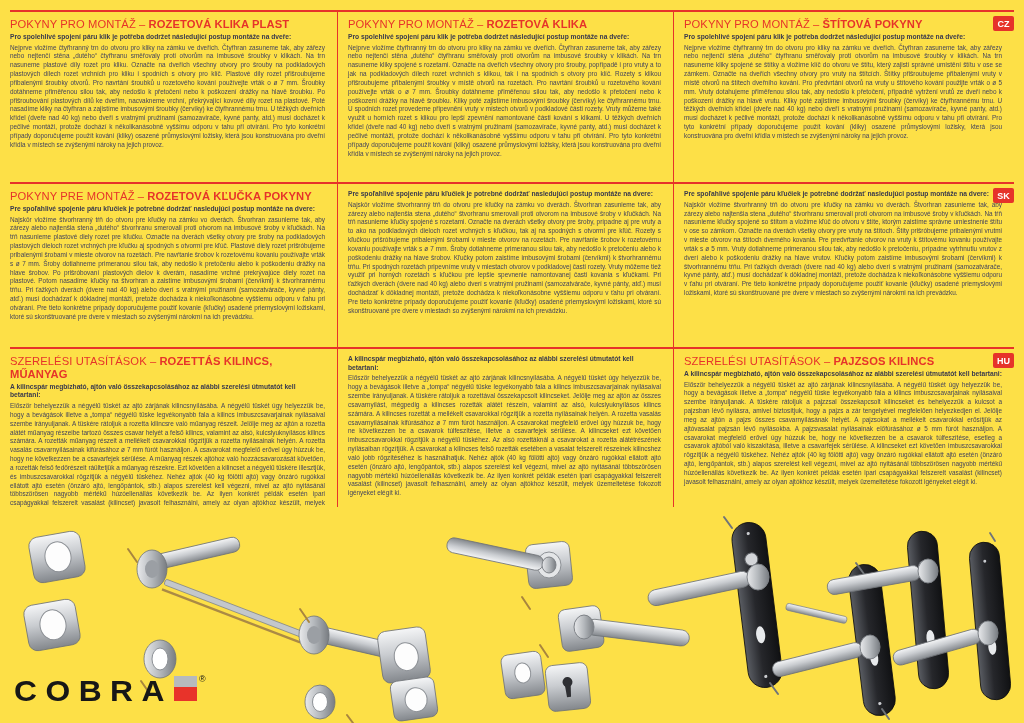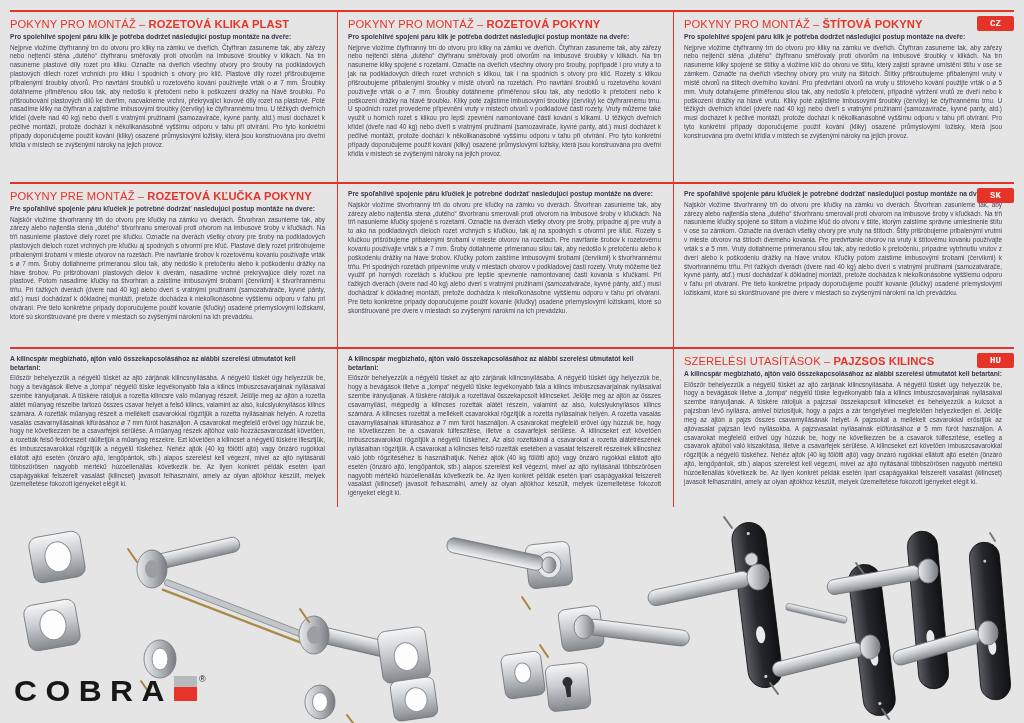--- a/index.html
+++ b/index.html
@@ -1,30 +1,30 @@
 <!DOCTYPE html>
 <html><head>
 <meta charset="utf-8">
 <style>
   html,body{margin:0;padding:0;background:#ffffff;}
-  .sheet{position:relative;width:1024px;height:723px;background:#e5e5e5;overflow:hidden;
+  .sheet{position:relative;width:1024px;height:723px;background:#fde047;overflow:hidden;
          font-family:"Liberation Sans",sans-serif;color:#42425a;}
   .rows{position:absolute;left:10px;top:10px;width:1004px;}
   .row{display:grid;grid-template-columns:327fr 336fr 341fr;border-top:2px solid #e6332a;}
   .row-1{height:170px}.row-2{height:163px}.row-3{height:158px}
   .cell{position:relative;padding:6px 12px 0 0;overflow:hidden;}
   .row .cell + .cell{border-left:1.6px solid #e6332a;padding-left:10px;}
   h2.title{margin:0 0 2px 0;font-size:11.2px;line-height:1.15;color:#e6332a;letter-spacing:.1px;}
   .title .prefix{font-weight:normal;}
   .title .variant{font-weight:bold;}
   p.intro{margin:0 0 2px 0;font-size:6.7px;line-height:1.3;font-weight:bold;color:#39394d;}
   p.body{margin:0;font-size:6.4px;line-height:1.38;text-align:justify;color:#44445c;}
-  .badge{position:absolute;top:4px;right:0;width:37px;height:15px;background:#e6332a;color:#fff;
+  .badge{position:absolute;top:4px;right:0;width:21px;height:15px;background:#e6332a;color:#fff;
          font-size:9px;font-weight:bold;display:flex;align-items:center;justify-content:center;
-         border-radius:2px;font-family:Liberation Mono, monospace;}
+         border-radius:2px;}
   .art{position:absolute;left:0;top:505px;width:1024px;height:218px;}
   .logo{position:absolute;left:14px;top:676px;display:flex;}
   .logo .word{font-size:30px;font-weight:bold;letter-spacing:8px;color:#171717;
               transform:scaleX(1.06);transform-origin:left bottom;line-height:1;}
   .logo .square{display:inline-block;width:23px;height:25px;margin-left:10px;
                 background:linear-gradient(180deg,#b7babd 0 45%,#e8332a 45% 100%);}
   .logo .reg{font-size:9px;color:#171717;margin-left:2px;align-self:flex-start;position:relative;top:-2px;}
 </style>
 </head>
 <body>
@@ -33,21 +33,21 @@
 
   <div class="rows">
 
     <section class="row row-1">
       <div class="cell">
         <h2 class="title"><span class="prefix">POKYNY PRO MONTÁŽ – </span><span class="variant">ROZETOVÁ KLIKA PLAST</span></h2>
         <p class="intro">Pro spolehlivé spojení páru klik je potřeba dodržet následující postup montáže na dveře:</p>
         <p class="body">Nejprve vložíme čtyřhranný trn do otvoru pro kliky na zámku ve dveřích. Čtyřhran zasuneme tak, aby zářezy nebo nejtenčí stěna „dutého“ čtyřhranu směřovaly proti otvorům na imbusové šroubky v klikách. Na trn nasuneme plastové díly rozet pro kliku. Označte na dveřích všechny otvory pro šrouby na podkladových plastových dílech rozet vrchních pro kliku i spodních s otvory pro klíč. Plastové díly rozet přišroubujeme přibalenými šroubky otvorů. Pro navrtání šroubků u rozetového kování používejte vrták o ø 7 mm. Šroubky dotáhneme přiměřenou silou tak, aby nedošlo k přetočení nebo k poškození drážky na hlavě šroubku. Po přišroubování plastových dílů ke dveřím, nacvakneme vrchní, překrývající kovové díly rozet na plastové. Poté nasadíme kliky na čtyřhran a zajistíme imbusovými šroubky (červíky) ke čtyřhrannému trnu. U těžkých dveřních křídel (dveře nad 40 kg) nebo dveří s vratnými pružinami (samozavírače, kyvné panty, atd.) musí docházet k pečlivé montáži, protože dochází k několikanásobně vyššímu odporu v tahu při otvírání. Pro tyto konkrétní případy doporučujeme použít kování (kliky) osazené průmyslovými ložisky, která jsou konstruována pro dveřní křídla v místech se zvýšenými nároky na jejich provoz.</p>
       </div>
       <div class="cell">
-        <h2 class="title"><span class="prefix">POKYNY PRO MONTÁŽ – </span><span class="variant">ROZETOVÁ POKYNY</span></h2>
+        <h2 class="title"><span class="prefix">POKYNY PRO MONTÁŽ – </span><span class="variant">ROZETOVÁ KLIKA</span></h2>
         <p class="intro">Pro spolehlivé spojení páru klik je potřeba dodržet následující postup montáže na dveře:</p>
         <p class="body">Nejprve vložíme čtyřhranný trn do otvoru pro kliky na zámku ve dveřích. Čtyřhran zasuneme tak, aby zářezy nebo nejtenčí stěna „dutého“ čtyřhranu směřovaly proti otvorům na imbusové šroubky v klikách. Na trn nasuneme kliky spojené s rozetami. Označte na dveřích všechny otvory pro šrouby, popřípadě i pro vruty a to jak na podkladových dílech rozet vrchních s klikou, tak i na spodních s otvory pro klíč. Rozety s klikou přišroubujeme přibalenými šroubky v místě otvorů na rozetách. Pro navrtání šroubků u rozetového kování používejte vrták o ø 7 mm. Šroubky dotáhneme přiměřenou silou tak, aby nedošlo k přetočení nebo k poškození drážky na hlavě šroubku. Kliky poté zajistíme imbusovými šroubky (červíky) ke čtyřhrannému trnu. U spodních rozet provedeme připevnění vruty v místech otvorů v podkladové části rozety. Vruty můžeme také využít u horních rozet s klikou pro lepší zpevnění namontované části kování s klikami. U těžkých dveřních křídel (dveře nad 40 kg) nebo dveří s vratnými pružinami (samozavírače, kyvné panty, atd.) musí docházet k pečlivé montáži, protože dochází k několikanásobně vyššímu odporu v tahu při otvírání. Pro tyto konkrétní případy doporučujeme použít kování (kliky) osazené průmyslovými ložisky, která jsou konstruována pro dveřní křídla v místech se zvýšenými nároky na jejich provoz.</p>
       </div>
       <div class="cell">
         <span class="badge">CZ</span>
         <h2 class="title"><span class="prefix">POKYNY PRO MONTÁŽ – </span><span class="variant">ŠTÍTOVÁ POKYNY</span></h2>
         <p class="intro">Pro spolehlivé spojení páru klik je potřeba dodržet následující postup montáže na dveře:</p>
         <p class="body">Nejprve vložíme čtyřhranný trn do otvoru pro kliky na zámku ve dveřích. Čtyřhran zasuneme tak, aby zářezy nebo nejtenčí stěna „dutého“ čtyřhranu směřovaly proti otvorům na imbusové šroubky v klikách. Na trn nasuneme kliky spojené se štítky a vložíme klíč do otvoru ve štítu, který zajistí správné umístění štítu v ose se zámkem. Označte na dveřích všechny otvory pro vruty na štítcích. Štítky přišroubujeme přibalenými vruty v místě otvorů na štítech dveřního kování. Pro předvrtání otvorů na vruty u štítového kování použijte vrták o ø 5 mm. Vruty dotahujeme přiměřenou silou tak, aby nedošlo k přetočení, případně vytržení vrutů ze dveří nebo k poškození drážky na hlavě vrutu. Kliky poté zajistíme imbusovými šroubky (červíky) ke čtyřhrannému trnu. U těžkých dveřních křídel (dveře nad 40 kg) nebo dveří s vratnými pružinami (samozavírače, kyvné panty, atd.) musí docházet k pečlivé montáži, protože dochází k několikanásobně vyššímu odporu v tahu při otvírání. Pro tyto konkrétní případy doporučujeme použít kování (kliky) osazené průmyslovými ložisky, která jsou konstruována pro dveřní křídla v místech se zvýšenými nároky na jejich provoz.</p>
       </div>
     </section>
@@ -64,20 +64,21 @@
       </div>
       <div class="cell">
         <span class="badge">SK</span>
         <p class="intro">Pre spoľahlivé spojenie páru kľučiek je potrebné dodržať nasledujúci postup montáže na dvere:</p>
         <p class="body">Najskôr vložíme štvorhranný tŕň do otvoru pre kľučky na zámku vo dverách. Štvorhran zasunieme tak, aby zárezy alebo najtenšia stena „dutého“ štvorhranu smerovali proti otvorom na imbusové šroby v kľučkách. Na tŕň nasunieme kľučky spojené so štítom a vložíme kľúč do otvoru v štíte, ktorým zaistíme správne umiestnenie štítu v ose so zámkom. Označte na dverách všetky otvory pre vruty na štítoch. Štíty prišróbujeme pribalenými vrutmi v mieste otvorov na štítoch dverného kovania. Pre predvŕtanie otvorov na vruty k štítovému kovaniu používajte vrták s ø 5 mm. Vruty dotiahneme primeranou silou tak, aby nedošlo k pretočeniu, prípadne vytrhnutiu vrutov z dverí alebo k poškodeniu drážky na hlave vrutov. Kľučky potom zaistíme imbusovými šrobami (červíkmi) k štvorhrannému tŕňu. Pri ťažkých dverách (dvere nad 40 kg) alebo dverí s vratnými pružinami (samozatvárače, kyvné pánty, atď.) musí dochádzať k dôkladnej montáži, pretože dochádza k niekoľkonásobne vyššiemu odporu v ťahu pri otváraní. Pre tieto konkrétne prípady doporučujeme použiť kovanie (kľučky) osadené priemyslovými ložiskami, ktoré sú skonštruované pre dvere v miestach so zvýšenými nárokmi na ich prevádzku.</p>
       </div>
     </section>
 
     <section class="row row-3">
       <div class="cell">
+        <h2 class="title"><span class="prefix">SZERELÉSI UTASÍTÁSOK – </span><span class="variant">ROZETTÁS KILINCS, MŰANYAG</span></h2>
         <p class="intro">A kilincspár megbízható, ajtón való összekapcsolásához az alábbi szerelési útmutatót kell betartani:</p>
         <p class="body">Először behelyezzük a négyélű tüskét az ajtó zárjának kilincsnyílásába. A négyélű tüskét úgy helyezzük be, hogy a bevágások illetve a „tompa“ négyélű tüske legvékonyabb fala a kilincs imbuszcsavarjainak nyílásaival szembe irányuljanak. A tüskére rátoljuk a rozetta kilincsre való műanyag részeit. Jelölje meg az ajtón a rozetta alátét műanyag részeibe tartozó összes csavar helyét a felső kilincs, valamint az alsó, kulcslyuknyílásos kilincs számára. A rozetták műanyag részeit a mellékelt csavarokkal rögzítjük a rozetta nyílásainak helyén. A rozetta vasalás csavarnyílásainak kifúrásához ø 7 mm fúrót használjon. A csavarokat megfelelő erővel úgy húzzuk be, hogy ne következzen be a csavarfejek sérülése. A műanyag részek ajtóhoz való hozzácsavarozását követően, a rozetták felső fedőrészeit ráültetjük a műanyag részekre. Ezt követően a kilincset a négyélű tüskére illesztjük, és imbuszcsavarokkal rögzítjük a négyélű tüskéhez. Nehéz ajtók (40 kg fölötti ajtó) vagy önzáró rugókkal ellátott ajtó esetén (önzáró ajtó, lengőpántok, stb.) alapos szerelést kell végezni, mivel az ajtó nyitásánál többszörösen nagyobb mértékű húzóellenállás következik be. Az ilyen konkrét példák esetén ipari csapágyakkal felszerelt vasalást (kilincset) javasolt felhasználni, amely az olyan ajtókhoz készült, melyek üzemeltetése fokozott igényeket elégít ki.</p>
       </div>
       <div class="cell">
         <p class="intro">A kilincspár megbízható, ajtón való összekapcsolásához az alábbi szerelési útmutatót kell betartani:</p>
         <p class="body">Először behelyezzük a négyélű tüskét az ajtó zárjának kilincsnyílásába. A négyélű tüskét úgy helyezzük be, hogy a bevágások illetve a „tompa“ négyélű tüske legvékonyabb fala a kilincs imbuszcsavarjainak nyílásaival szembe irányuljanak. A tüskére rátoljuk a rozettával összekapcsolt kilincseket. Jelölje meg az ajtón az összes csavarnyílást, mégpedig a kilincses rozetták alátét részein, valamint az alsó, kulcslyuknyílásos kilincs számára. A kilincses rozettát a mellékelt csavarokkal rögzítjük a rozetta nyílásainak helyén. A rozetta vasalás csavarnyílásainak kifúrásához ø 7 mm fúrót használjon. A csavarokat megfelelő erővel úgy húzzuk be, hogy ne következzen be a csavarok túlfeszítése, illetve a csavarfejek sérülése. A kilincseket ezt követően imbuszcsavarokkal rögzítjük a négyélű tüskéhez. Az alsó rozettáknál a csavarokat a rozetta alátétrészének nyílásaiban rögzítjük. A csavarokat a kilincses felső rozetták esetében a vasalat felszerelt részeinek kilincshez való jobb rögzítéséhez is használhatjuk. Nehéz ajtók (40 kg fölötti ajtó) vagy önzáró rugókkal ellátott ajtó esetén (önzáró ajtó, lengőpántok, stb.) alapos szerelést kell végezni, mivel az ajtó nyitásánál többszörösen nagyobb mértékű húzóellenállás következik be. Az ilyen konkrét példák esetén ipari csapágyakkal felszerelt vasalást (kilincset) javasolt felhasználni, amely az olyan ajtókhoz készült, melyek üzemeltetése fokozott igényeket elégít ki.</p>
       </div>
       <div class="cell">
         <span class="badge">HU</span>
         <h2 class="title"><span class="prefix">SZERELÉSI UTASÍTÁSOK – </span><span class="variant">PAJZSOS KILINCS</span></h2>

